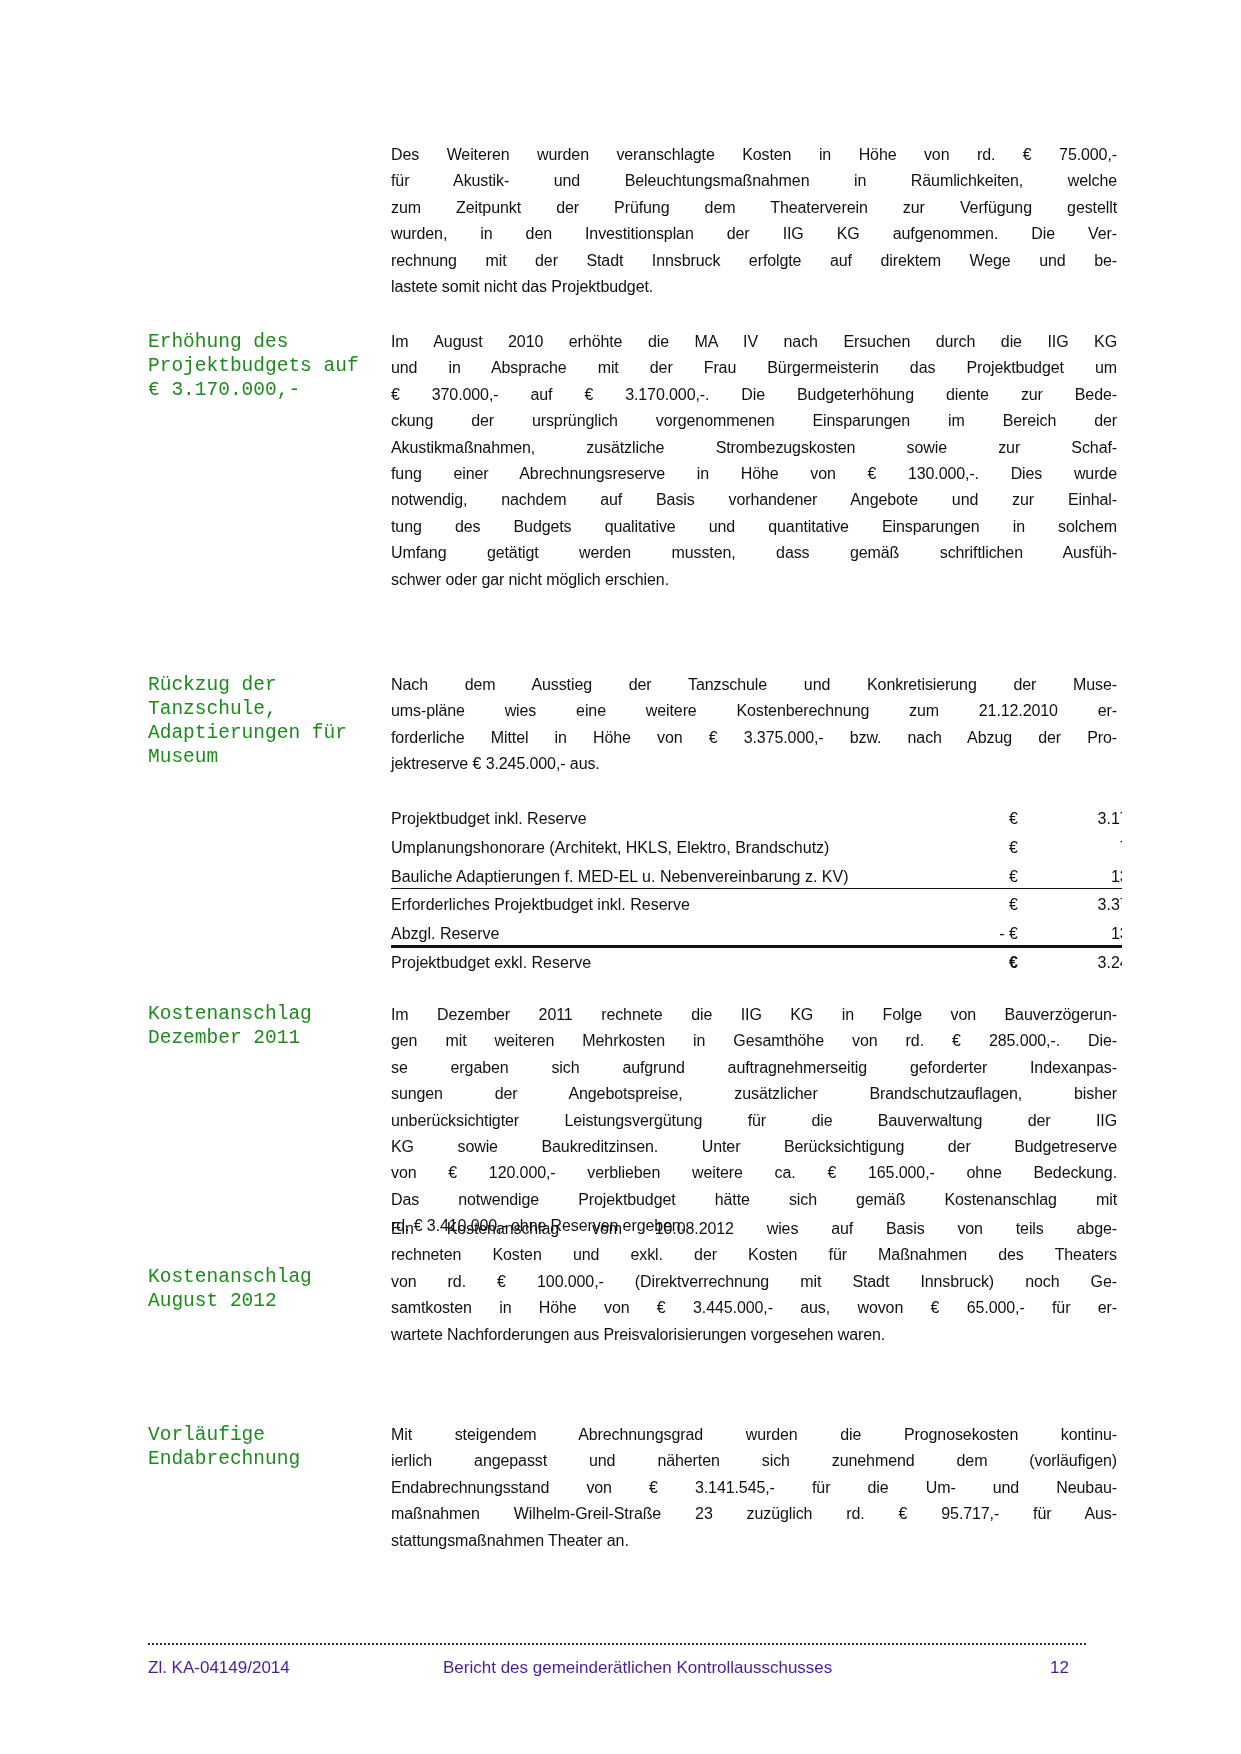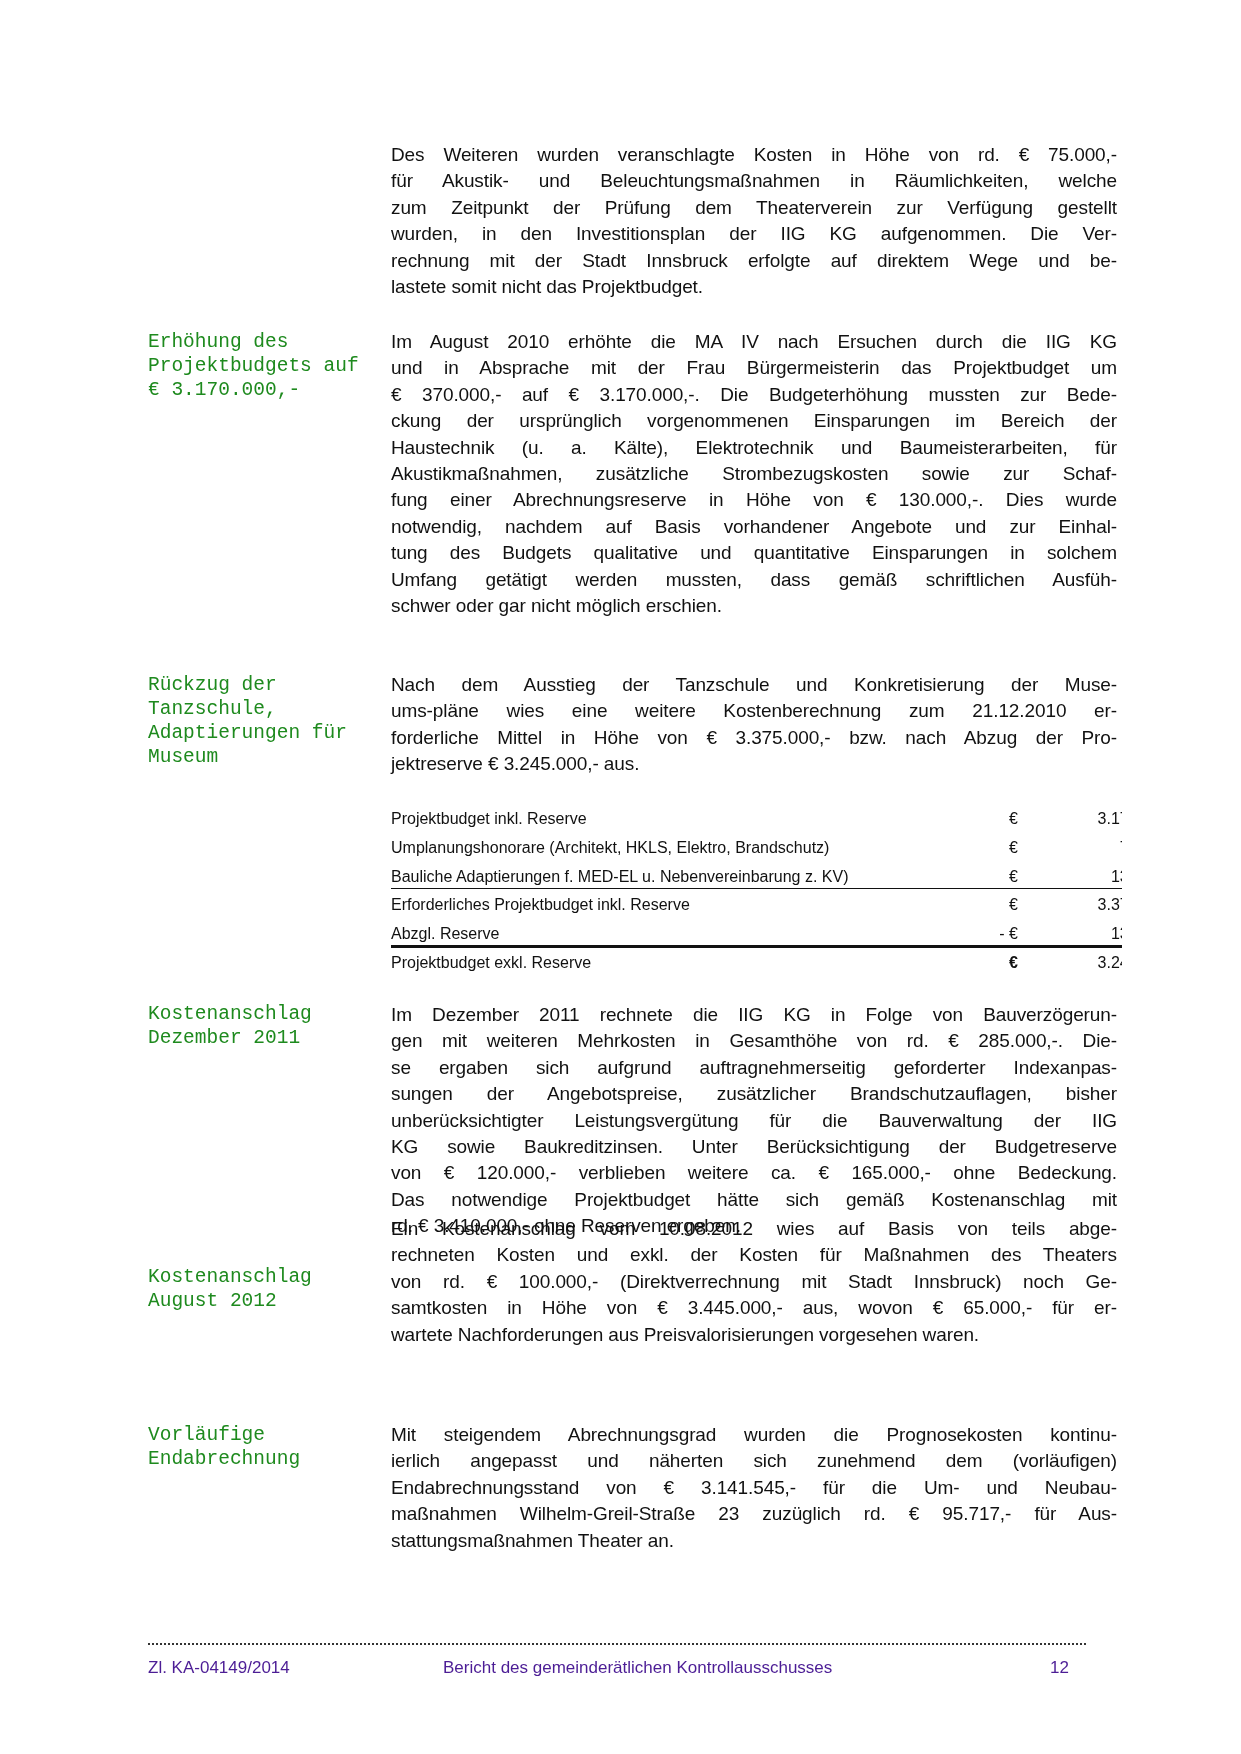--- a/index.html
+++ b/index.html
@@ -27,21 +27,21 @@
       width: 200px;
       color: #1e8a1e;
       font-size: 19.5px;
       line-height: 24px;
     }
     .margin-note span { display: block; white-space: nowrap; font-family: Liberation Mono, monospace; }
     .para {
       position: absolute;
       left: 391px;
       width: 726px;
-      font-size: 19px;
+      font-size: 16px;
       line-height: 26.4px;
       text-align: justify;
       letter-spacing: -0.1px;
     }
     .para span.line {
       display: block;
       text-align: justify;
       text-align-last: justify;
       white-space: nowrap;
     }
@@ -130,23 +130,22 @@
   </div>
 
   <div class="margin-note" style="top:330px;">
     <span>Erhöhung des</span>
     <span>Projektbudgets auf</span>
     <span>€ 3.170.000,-</span>
   </div>
   <div class="para" style="top:329px;">
     <span class="line">Im August 2010 erhöhte die MA IV nach Ersuchen durch die IIG KG</span>
     <span class="line">und in Absprache mit der Frau Bürgermeisterin das Projektbudget um</span>
-    <span class="line">€ 370.000,- auf € 3.170.000,-. Die Budgeterhöhung mussten zur Bede-</span>
+    <span class="line">€ 370.000,- auf € 3.170.000,-. Die Budgeterhöhung diente zur Bede-</span>
     <span class="line">ckung der ursprünglich vorgenommenen Einsparungen im Bereich der</span>
-    <span class="line">Haustechnik (u. a. Kälte), Elektrotechnik und Baumeisterarbeiten, für</span>
     <span class="line">Akustikmaßnahmen, zusätzliche Strombezugskosten sowie zur Schaf-</span>
     <span class="line">fung einer Abrechnungsreserve in Höhe von € 130.000,-. Dies wurde</span>
     <span class="line">notwendig, nachdem auf Basis vorhandener Angebote und zur Einhal-</span>
     <span class="line">tung des Budgets qualitative und quantitative Einsparungen in solchem</span>
     <span class="line">Umfang getätigt werden mussten, dass gemäß schriftlichen Ausfüh-</span>
     <span class="line last">schwer oder gar nicht möglich erschien.</span>
   </div>
 
   <div class="margin-note" style="top:673px;">
     <span>Rückzug der</span>

